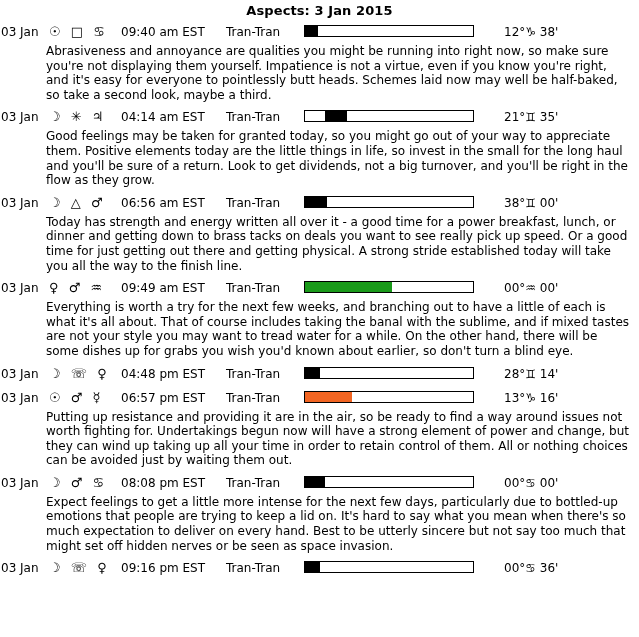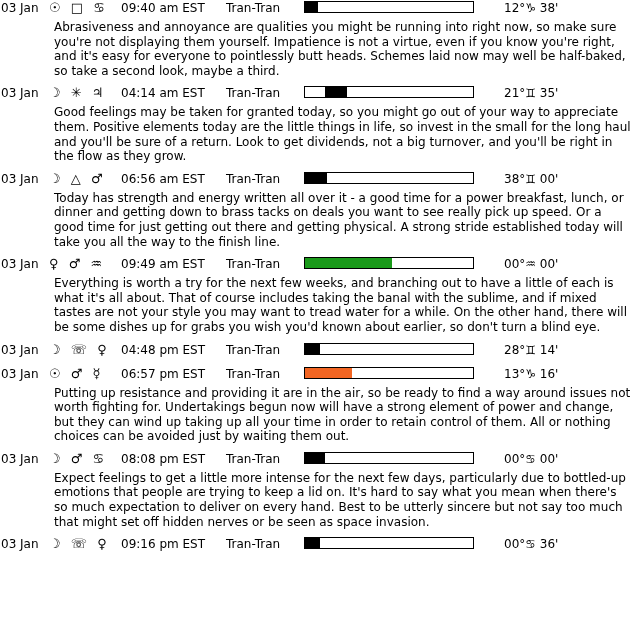--- a/index.html
+++ b/index.html
@@ -81,27 +81,27 @@
     font-size: 12px;
     font-family: "DejaVu Sans", sans-serif;
     margin-left: 16px;
   }
   .a-text {
     padding: 0 8px 7px 46px;
     font-size: 12px;
     line-height: 14.6px;
     text-align: left;
     color: #000000;
-    margin-left: 8px;
   }
 </style>
 </head>
 <body>
 
 <div class="page">
+  <div class="page-title">Aspects: 3 Jan 2015</div>
   <div id="aspect-list">
       <div class="aspect">
         <div class="aspect-row">
           <span class="a-date">03 Jan</span>
           <span class="a-glyphs">☉ □ ♋</span>
           <span class="a-time">09:40 am EST</span>
           <span class="a-type">Tran-Tran</span>
           <span class="a-bar">
             <span class="fill" style="background: rgb(0, 0, 0); width: 8%; left: 0%;"></span>
           </span>

